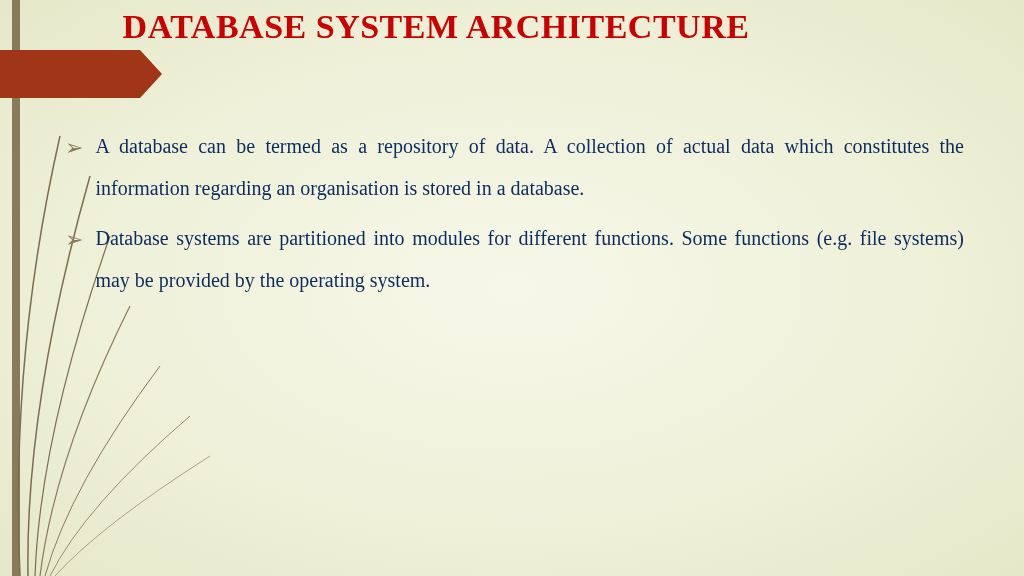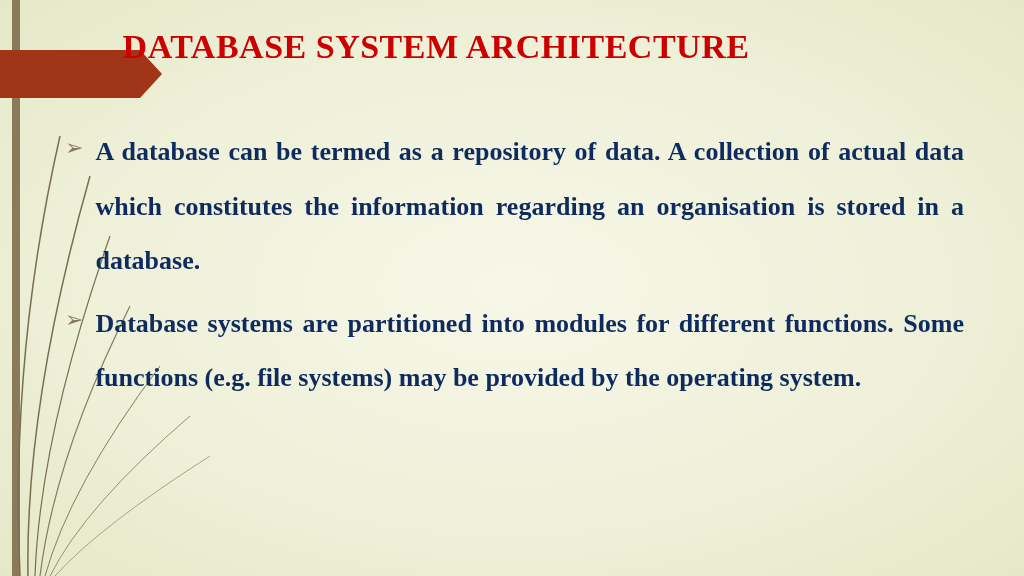--- a/index.html
+++ b/index.html
@@ -44,21 +44,21 @@
     .grass-container {
       position: absolute;
       left: 0;
       bottom: 0;
       width: 280px;
       height: 520px;
       pointer-events: none;
     }
     .title {
       position: absolute;
-      top: 28px;
+      top: 8px;
       left: 0;
       width: 872px;
       text-align: center;
       color: #cc0000;
       font-size: 34px;
       font-weight: bold;
       letter-spacing: 0.5px;
     }
     .content {
       position: absolute;
@@ -72,22 +72,22 @@
     }
     .bullet-marker {
       color: #8a7a5c;
       font-size: 22px;
       margin-right: 12px;
       line-height: 2.1;
       flex-shrink: 0;
     }
     .bullet-text {
       color: #0d2b5e;
-      font-size: 26px;
-      font-weight: bold;
+      font-size: 20px;
+      font-weight: normal;
       line-height: 2.1;
       text-align: justify;
       flex: 1;
     }
   </style>
 </head>
 <body>
 
 <div class="left-bar"></div>
 <div class="banner-tab"></div>

